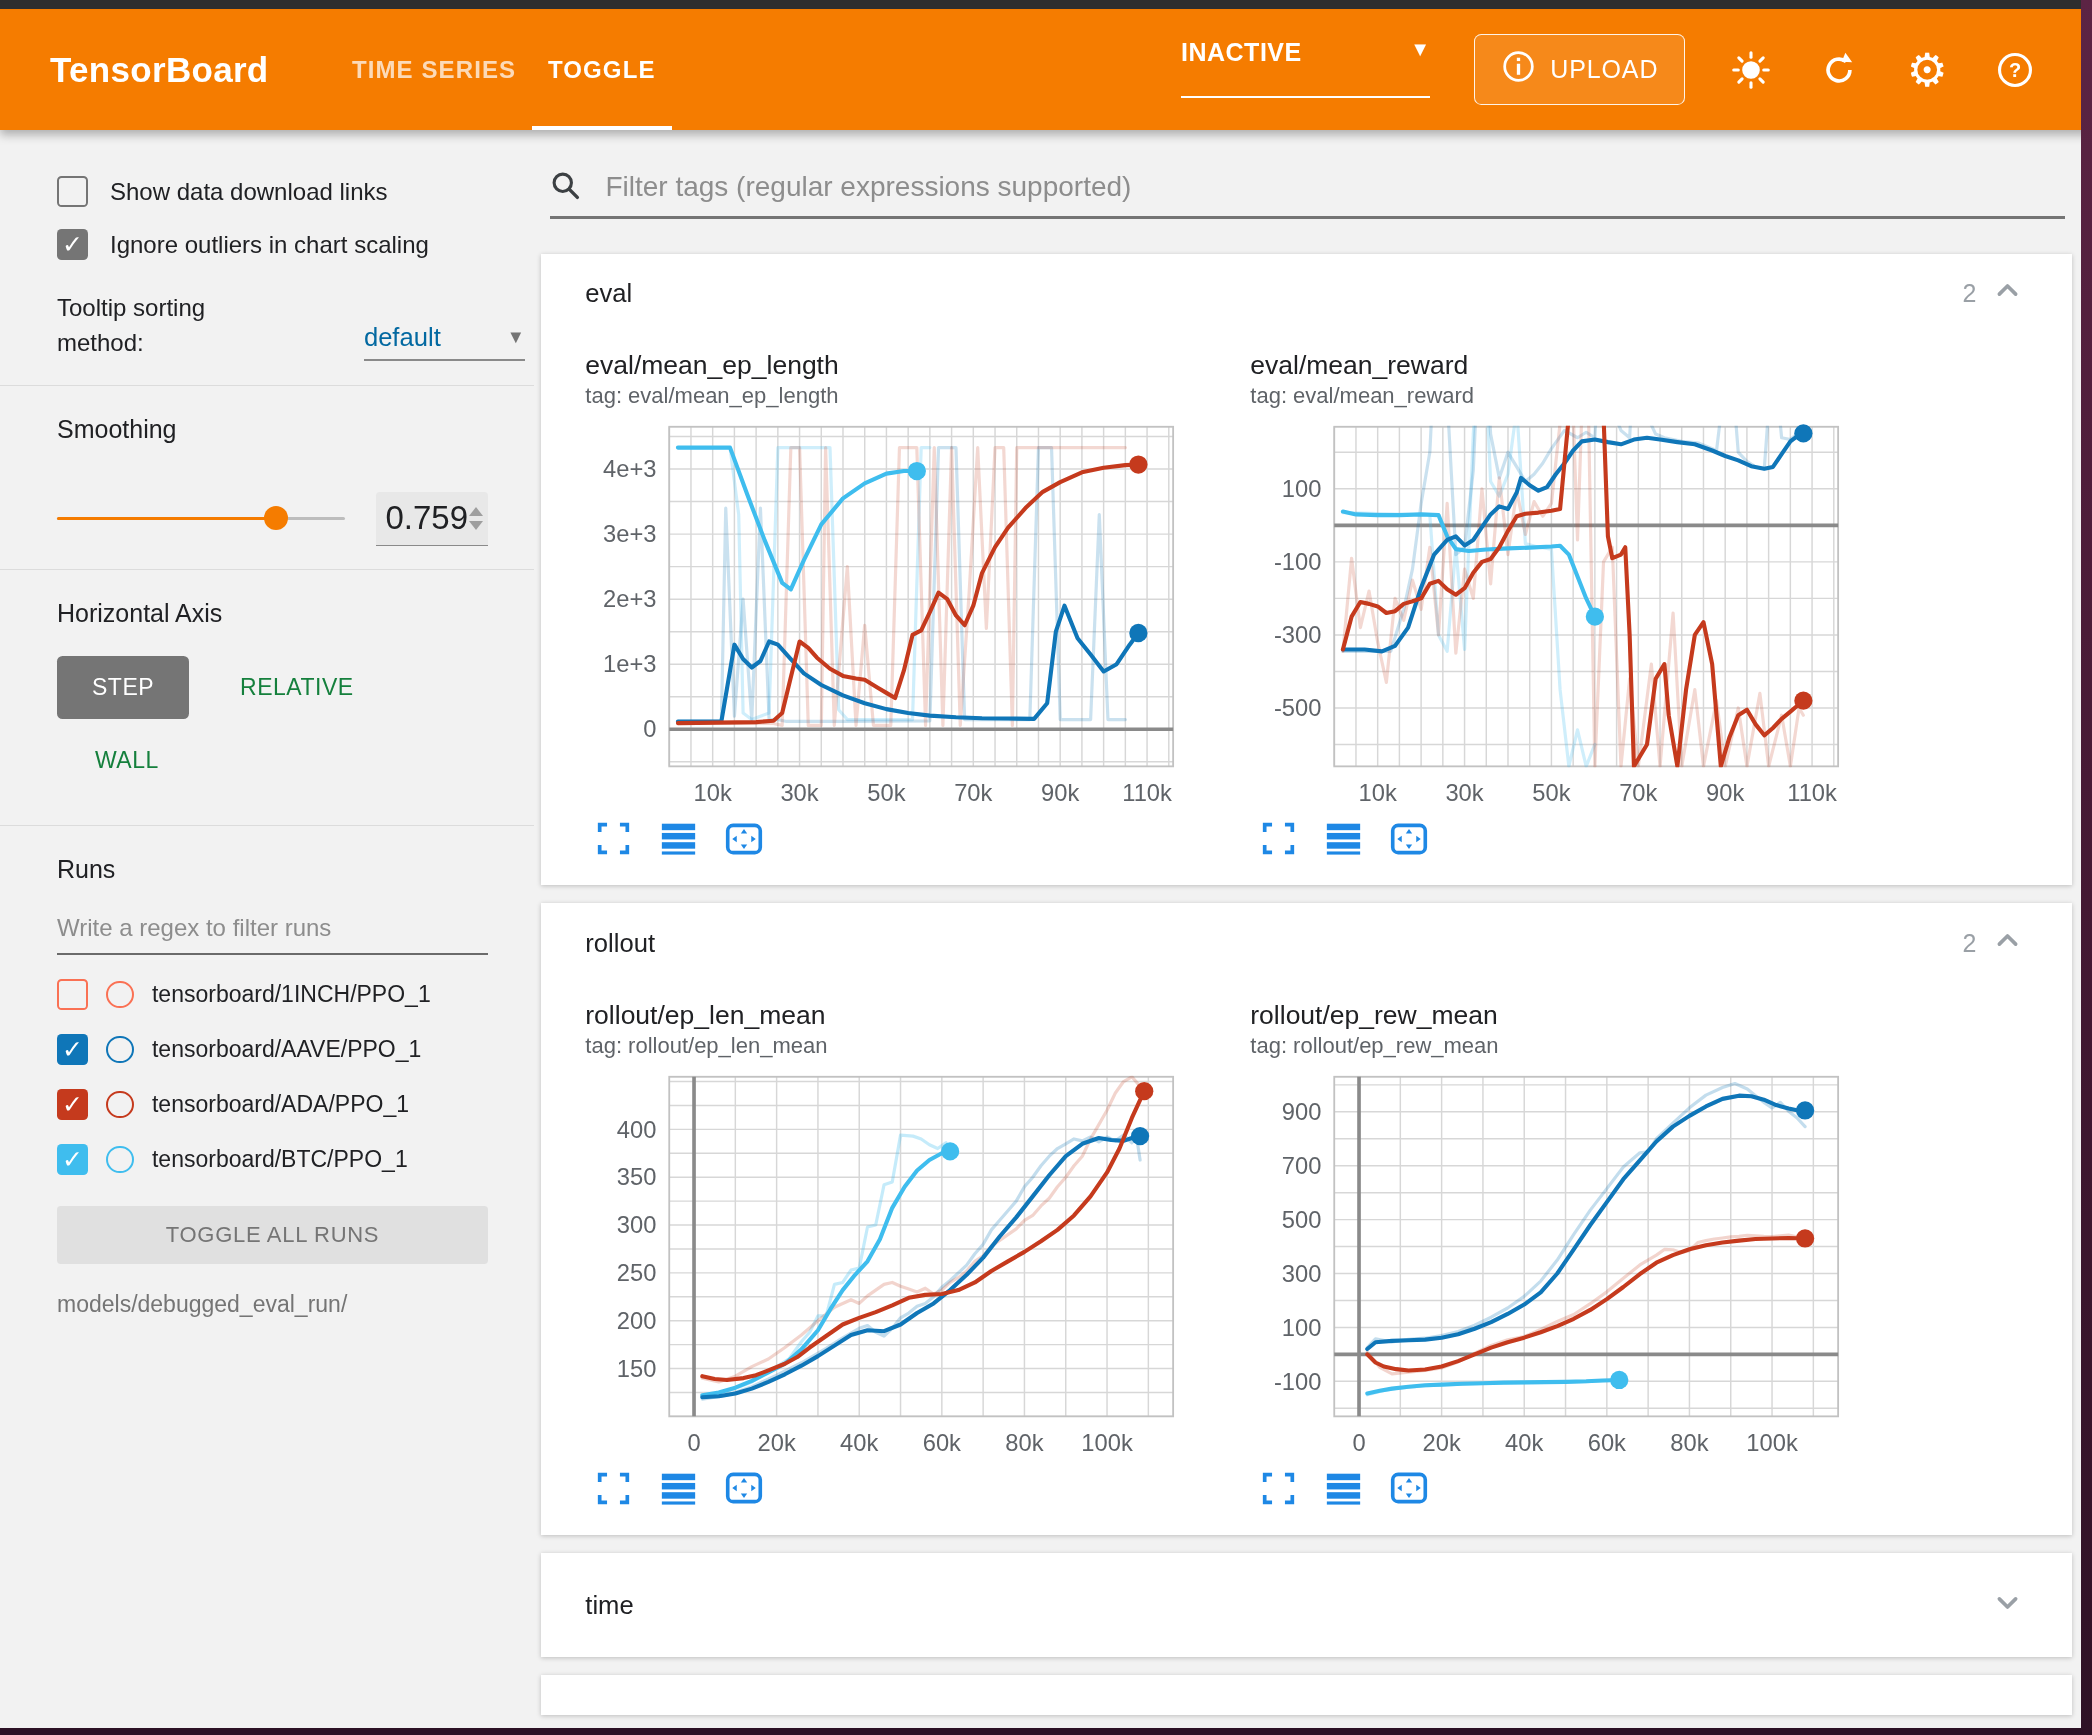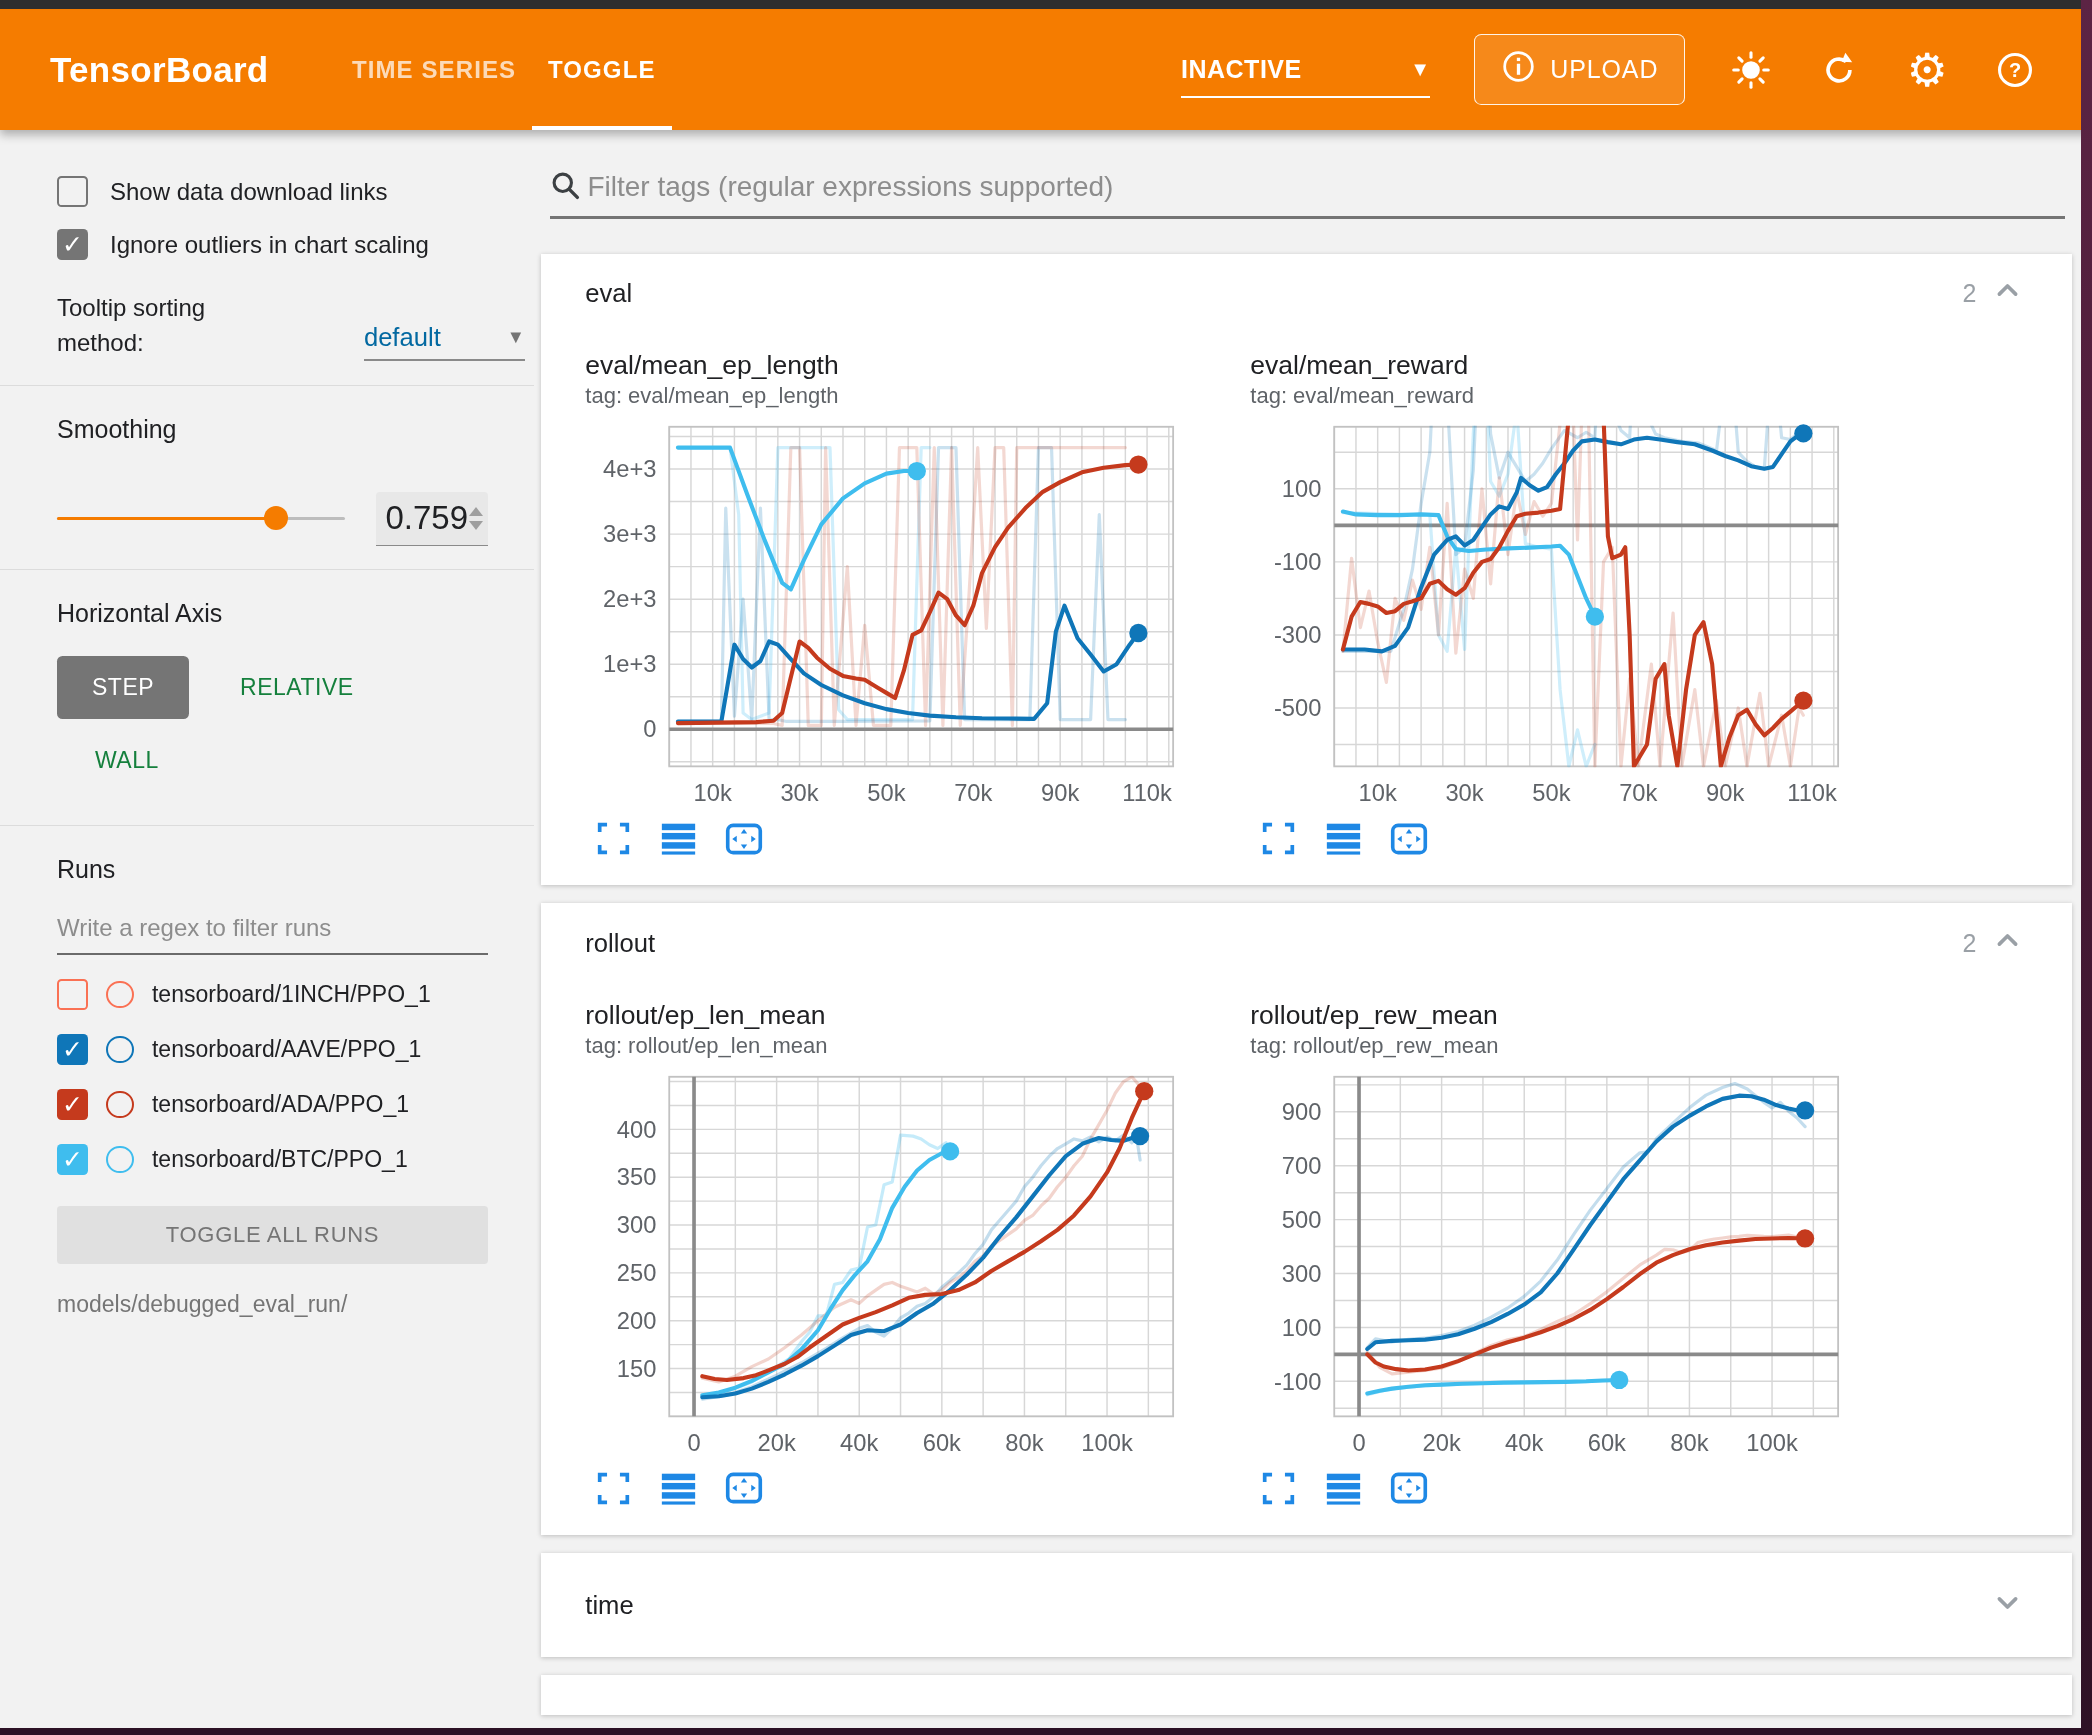--- a/index.html
+++ b/index.html
@@ -12,21 +12,21 @@
 
   
   .header{position:absolute;left:0;top:9.1px;width:2092px;height:121px;background:#f57c00;
           box-shadow:0 4.6px 9.1px rgba(0,0,0,.28);z-index:40;color:#fff;}
   .brand{position:absolute;left:50px;top:50%;transform:translateY(-50%);font-size:35px;font-weight:700;letter-spacing:0.3px;}
   .tab{position:absolute;top:0;height:121px;display:flex;align-items:center;font-size:24px;letter-spacing:1.1px;cursor:pointer;font-weight:bold;}
   .tab.time-series{left:352px;color:rgba(255,255,255,.72);}
   .tab.scalars{left:548px;color:#fff;}
   .tab.scalars::after{content:"";position:absolute;left:-16.4px;right:-16.4px;bottom:0;height:4.6px;background:#fff;}
   .hdr-right{position:absolute;right:55px;top:0;height:121px;display:flex;align-items:center;gap:44px;}
-  .inactive-select{position:relative;display:flex;align-items:center;width:249px;height:64px;cursor:pointer;}
+  .inactive-select{position:relative;display:flex;align-items:flex-start;width:249px;height:64px;cursor:pointer;}
   .inactive-select .lbl{font-size:25px;font-weight:bold;letter-spacing:0.5px;}
   .inactive-select .caret{margin-left:auto;font-size:20px;}
   .inactive-select::after{content:"";position:absolute;left:0;right:0;bottom:3.7px;height:1.8px;background:#fff;}
   .upload-btn{display:flex;align-items:center;gap:14.6px;border:1.8px solid rgba(255,255,255,.9);
       border-radius:7.3px;padding:13.7px 25.6px;font-size:25px;letter-spacing:0.9px;background:rgba(255,255,255,.1);cursor:pointer;}
   .icon-btn{width:44px;height:44px;display:flex;align-items:center;justify-content:center;cursor:pointer;}
   .gear-glyph{font-size:46px;line-height:1;font-family:"DejaVu Sans",sans-serif;}
 
   
   .sidebar{position:absolute;left:0;top:130px;width:534px;bottom:7.3px;background:#f2f2f2;overflow:hidden;z-index:10;}
@@ -65,21 +65,21 @@
   .runs-filter input::placeholder{color:#8d8d8d;}
   .runs-filter::after{content:"";position:absolute;left:0;right:0;bottom:0;height:1.8px;background:#6b6b6b;}
   .run-row{display:flex;align-items:center;gap:18.3px;margin:24px 0;white-space:nowrap;font-size:23px;color:#202124;}
   .run-radio{width:27.4px;height:27.4px;border-radius:50%;border:2.7px solid;box-sizing:border-box;flex:0 0 auto;background:transparent;}
   .toggle-all{margin:31px 46px 0 0;background:#e0e0e0;color:#757575;font-size:22px;letter-spacing:0.7px;
               border-radius:3.7px;height:58px;display:flex;align-items:center;justify-content:center;cursor:pointer;}
   .runs-footer{margin-top:27.4px;color:#757575;font-size:23px;}
 
   
   .main{position:absolute;left:534px;top:130px;right:11px;bottom:7.3px;background:#f2f2f2;overflow:hidden;z-index:5;}
-  .filter-bar{position:relative;display:flex;align-items:center;gap:4px;margin:40px 16.4px 0 16.4px;padding-bottom:14.6px;}
+  .filter-bar{position:relative;display:flex;align-items:center;gap:22px;margin:40px 16.4px 0 16.4px;padding-bottom:14.6px;}
   .filter-bar input{flex:1;border:0;outline:0;background:transparent;font-size:28px;color:#202124;}
   .filter-bar input::placeholder{color:#8d8d8d;}
   .filter-bar::after{content:"";position:absolute;left:0;right:0;bottom:0;height:2.7px;background:#757575;}
   .card{background:#fff;box-shadow:0 0.9px 4.6px rgba(0,0,0,.22);margin:0 9.1px 18.3px 7.3px;}
   .card.first{margin-top:35px;}
   .sec-hdr{height:80px;display:flex;align-items:center;padding:0 50px 0 44px;cursor:pointer;}
   .sec-hdr .name{font-size:25.6px;color:#202124;}
   .sec-hdr .right{margin-left:auto;display:flex;align-items:center;gap:16.4px;color:#9aa0a6;font-size:25px;}
   .charts-row{display:flex;gap:22px;padding:11px 0 27.4px 44px;}
   .tile{width:643px;}

